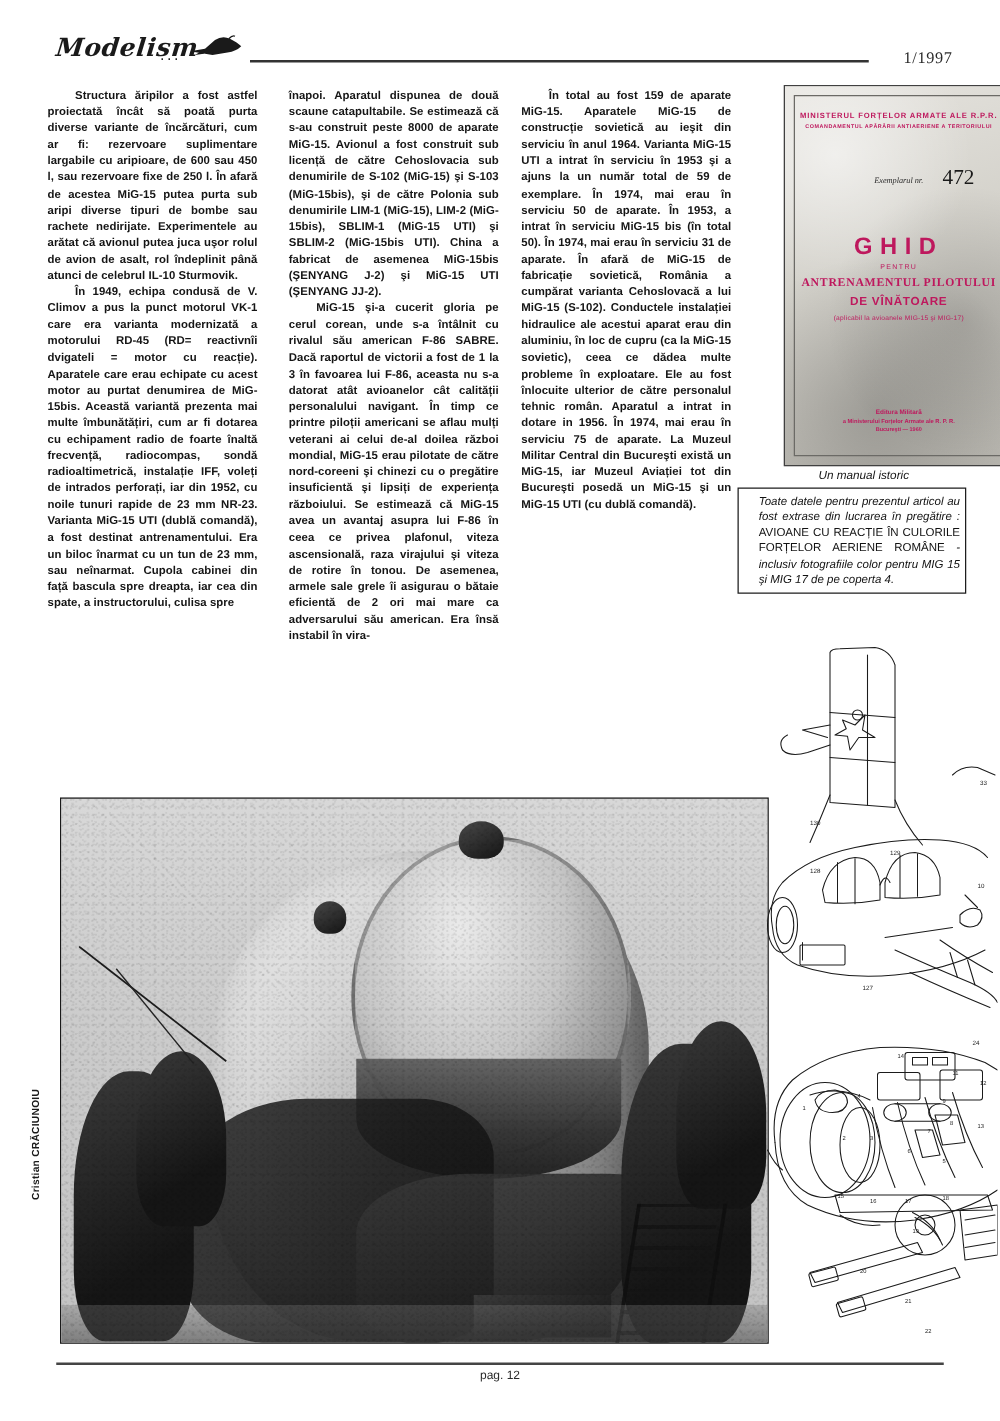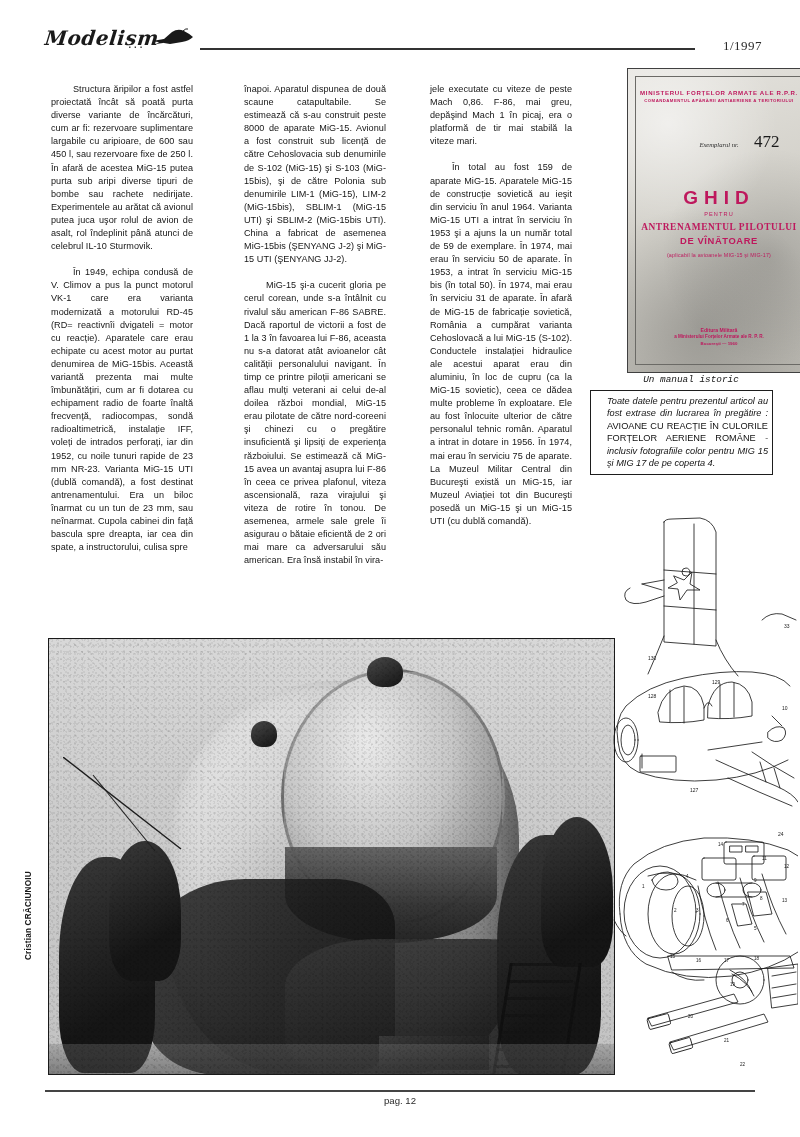--- a/index.html
+++ b/index.html
@@ -66,21 +66,21 @@
   .col {
     position: absolute;
     top: 70px;
     width: 168px;
     font-size: 9.1px;
     line-height: 13.1px;
     text-align: justify;
     color: #151515;
     letter-spacing: 0.05px;
   }
-  .col p { margin: 13px; text-indent: 22px; }
+  .col p { margin: 0; text-indent: 22px; font-weight: bold; }
   .col p.cont { text-indent: 0; }
   #col1 { left: 38px; }
   #col2 { left: 231px; }
   #col3 { left: 417px; }
 
   
   .manual {
     position: absolute;
     left: 605px; top: 68px;
     width: 182px; height: 303px;
@@ -168,21 +168,21 @@
   }
   .m-pub1 { top: 258px; font-size: 5.1px; font-weight: bold; }
   .m-pub2 { top: 265px; font-size: 4.6px; font-weight: bold; }
   .m-pub3 { top: 272px; font-size: 4.4px; font-weight: bold; }
 
   .manual-caption {
     position: absolute;
     left: 600px; top: 374px;
     width: 182px;
     text-align: center;
-    font-family: Liberation Mono, monospace;
+    font-family: Liberation Sans, sans-serif;
     font-style: italic;
     font-size: 9.4px;
     color: #151515;
   }
 
   
   .note-box {
     position: absolute;
     left: 590px; top: 390px;
     width: 183px;
@@ -375,21 +375,20 @@
     <p>Structura ăripilor a fost astfel proiectată încât să poată purta diverse variante de încărcături, cum ar fi: rezervoare suplimentare largabile cu aripioare, de 600 sau 450 l, sau rezervoare fixe de 250 l. În afară de acestea MiG-15 putea purta sub aripi diverse tipuri de bombe sau rachete nedirijate. Experimentele au arătat că avionul putea juca uşor rolul de avion de asalt, rol îndeplinit până atunci de celebrul IL-10 Sturmovik.</p>
     <p>În 1949, echipa condusă de V. Climov a pus la punct motorul VK-1 care era varianta modernizată a motorului RD-45 (RD= reactivnîi dvigateli = motor cu reacție). Aparatele care erau echipate cu acest motor au purtat denumirea de MiG-15bis. Această variantă prezenta mai multe îmbunătățiri, cum ar fi dotarea cu echipament radio de foarte înaltă frecvență, radiocompas, sondă radioaltimetrică, instalație IFF, voleți de intrados perforați, iar din 1952, cu noile tunuri rapide de 23 mm NR-23. Varianta MiG-15 UTI (dublă comandă), a fost destinat antrenamentului. Era un biloc înarmat cu un tun de 23 mm, sau neînarmat. Cupola cabinei din față bascula spre dreapta, iar cea din spate, a instructorului, culisa spre</p>
   </div>
 
   <div class="col" id="col2">
     <p class="cont">înapoi. Aparatul dispunea de două scaune catapultabile. Se estimează că s-au construit peste 8000 de aparate MiG-15. Avionul a fost construit sub licență de către Cehoslovacia sub denumirile de S-102 (MiG-15) şi S-103 (MiG-15bis), şi de către Polonia sub denumirile LIM-1 (MiG-15), LIM-2 (MiG-15bis), SBLIM-1 (MiG-15 UTI) şi SBLIM-2 (MiG-15bis UTI). China a fabricat de asemenea MiG-15bis (ŞENYANG J-2) şi MiG-15 UTI (ŞENYANG JJ-2).</p>
     <p>MiG-15 şi-a cucerit gloria pe cerul corean, unde s-a întâlnit cu rivalul său american F-86 SABRE. Dacă raportul de victorii a fost de 1 la 3 în favoarea lui F-86, aceasta nu s-a datorat atât avioanelor cât calității personalului navigant. În timp ce printre piloții americani se aflau mulți veterani ai celui de-al doilea război mondial, MiG-15 erau pilotate de către nord-coreeni şi chinezi cu o pregătire insuficientă şi lipsiți de experiența războiului. Se estimează că MiG-15 avea un avantaj asupra lui F-86 în ceea ce privea plafonul, viteza ascensională, raza virajului şi viteza de rotire în tonou. De asemenea, armele sale grele îi asigurau o bătaie eficientă de 2 ori mai mare ca adversarului său american. Era însă instabil în vira-</p>
   </div>
 
   <div class="col" id="col3">
-    <p class="cont">jele executate cu viteze de peste Mach 0,86. F-86, mai greu, depăşind Mach 1 în picaj, era o platformă de tir mai stabilă la viteze mari.</p>
     <p>În total au fost 159 de aparate MiG-15. Aparatele MiG-15 de construcție sovietică au ieşit din serviciu în anul 1964. Varianta MiG-15 UTI a intrat în serviciu în 1953 şi a ajuns la un număr total de 59 de exemplare. În 1974, mai erau în serviciu 50 de aparate. În 1953, a intrat în serviciu MiG-15 bis (în total 50). În 1974, mai erau în serviciu 31 de aparate. În afară de MiG-15 de fabricație sovietică, România a cumpărat varianta Cehoslovacă a lui MiG-15 (S-102). Conductele instalației hidraulice ale acestui aparat erau din aluminiu, în loc de cupru (ca la MiG-15 sovietic), ceea ce dădea multe probleme în exploatare. Ele au fost înlocuite ulterior de către personalul tehnic român. Aparatul a intrat in dotare in 1956. În 1974, mai erau în serviciu 75 de aparate. La Muzeul Militar Central din Bucureşti există un MiG-15, iar Muzeul Aviației tot din Bucureşti posedă un MiG-15 şi un MiG-15 UTI (cu dublă comandă).</p>
   </div>
 
   <div class="manual">
     <div class="manual-grain"></div>
     <div class="manual-frame"></div>
     <div class="m-txt m-ministry">MINISTERUL FORȚELOR ARMATE ALE R.P.R.</div>
     <div class="m-txt m-command">COMANDAMENTUL APĂRĂRII ANTIAERIENE A TERITORIULUI</div>
     <div class="m-txt m-exemplar">Exemplarul nr.</div>
     <div class="m-exnum">472</div>

